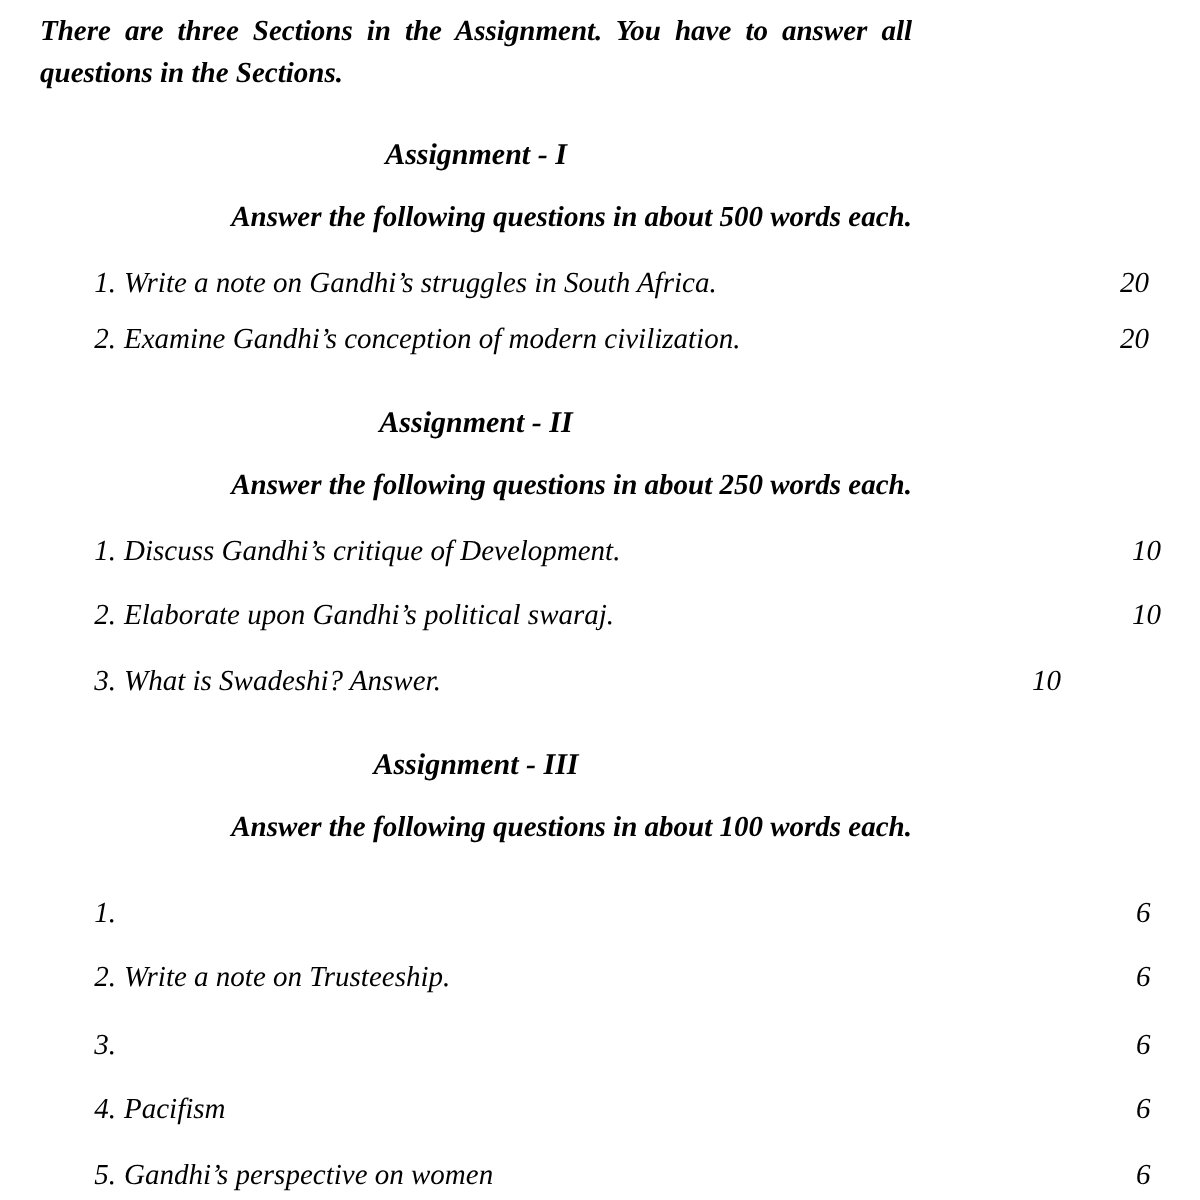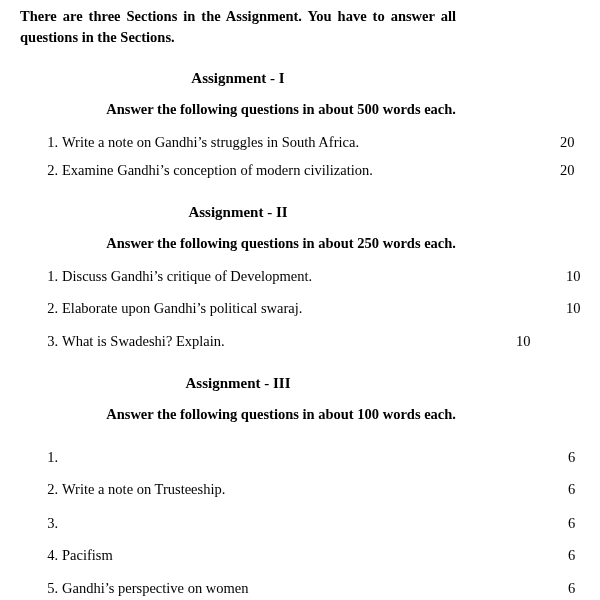--- a/index.html
+++ b/index.html
@@ -13,20 +13,21 @@
     font-family: "Liberation Serif", "DejaVu Serif", serif;
     color: #000000;
     overflow: hidden;
   }
   .page {
     width: 476px;
     height: 600px;
     box-sizing: border-box;
     padding: 4px 20px 0 20px;
     position: relative;
+    font-style: italic;
   }
   .intro {
     font-weight: bold;
     font-size: 14.5px;
     line-height: 1.45;
     text-align: justify;
     margin: 0 0 0 0;
     padding-top: 2px;
   }
   .section-title {
@@ -111,21 +112,21 @@
         <span class="q-text">Discuss Gandhi’s critique of Development.</span>
         <span class="q-marks" style="left:546px">10</span>
       </li>
       <li class="q-item">
         <span class="q-num">2.</span>
         <span class="q-text">Elaborate upon Gandhi’s political swaraj.</span>
         <span class="q-marks" style="left:546px">10</span>
       </li>
       <li class="q-item">
         <span class="q-num">3.</span>
-        <span class="q-text">What is Swadeshi? Explain.</span>
+        <span class="q-text">What is Swadeshi? Answer.</span>
         <span class="q-marks" style="left:496px">10</span>
       </li>
     </ul>
   </div>
 
   <div>
     <h2 class="section-title">Assignment - III</h2>
     <p class="section-instruction">Answer the following questions in about 100 words each.</p>
     <ul class="q-list sec-3">
       <li class="q-item">

